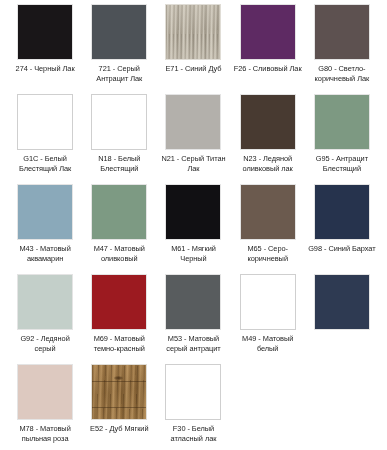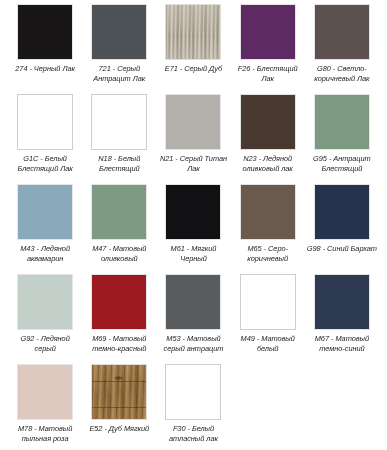--- a/index.html
+++ b/index.html
@@ -15,21 +15,20 @@
     overflow: hidden;
   }
   #swatch-grid {
     display: grid;
     grid-template-columns: repeat(5, 1fr);
     grid-template-rows: repeat(5, 90px);
     width: 387px;
     height: 450px;
     box-sizing: border-box;
     padding: 4px 8px 0 8px;
-    font-style: italic;
   }
   .swatch-cell {
     display: flex;
     flex-direction: column;
     align-items: center;
     box-sizing: border-box;
   }
   .swatch-chip {
     width: 56px;
     height: 56px;
@@ -132,25 +131,25 @@
       <div class="swatch-label">274 - Черный Лак</div>
     </div>
     <div class="swatch-cell">
       <div class="swatch-chip" style="background-color: rgb(77, 82, 87); border-color: rgb(228, 228, 228);"></div>
       <div class="swatch-label">721 - Серый Антрацит Лак</div>
     </div>
     <div class="swatch-cell">
       <div class="swatch-chip wood wood-greyoak" style="border-color: rgb(224, 221, 214);">
         <div class="grain"></div>
       </div>
-      <div class="swatch-label">E71 - Серый Дуб</div>
+      <div class="swatch-label">E71 - Синий Дуб</div>
     </div>
     <div class="swatch-cell">
       <div class="swatch-chip" style="background-color: rgb(94, 42, 99); border-color: rgb(228, 228, 228);"></div>
-      <div class="swatch-label">F26 - Блестящий Лак</div>
+      <div class="swatch-label">F26 - Сливовый Лак</div>
     </div>
     <div class="swatch-cell">
       <div class="swatch-chip" style="background-color: rgb(93, 81, 80); border-color: rgb(228, 228, 228);"></div>
       <div class="swatch-label">G80 - Светло-коричневый Лак</div>
     </div>
     <div class="swatch-cell">
       <div class="swatch-chip" style="background-color: rgb(255, 255, 255); border-color: rgb(207, 207, 207);"></div>
       <div class="swatch-label">G1C - Белый Блестящий Лак</div>
     </div>
     <div class="swatch-cell">
@@ -164,21 +163,21 @@
     <div class="swatch-cell">
       <div class="swatch-chip" style="background-color: rgb(72, 58, 49); border-color: rgb(228, 228, 228);"></div>
       <div class="swatch-label">N23 - Ледяной оливковый лак</div>
     </div>
     <div class="swatch-cell">
       <div class="swatch-chip" style="background-color: rgb(125, 153, 130); border-color: rgb(228, 228, 228);"></div>
       <div class="swatch-label">G95 - Антрацит Блестящий</div>
     </div>
     <div class="swatch-cell">
       <div class="swatch-chip" style="background-color: rgb(138, 169, 186); border-color: rgb(228, 228, 228);"></div>
-      <div class="swatch-label">M43 - Ледяной аквамарин</div>
+      <div class="swatch-label">M43 - Матовый аквамарин</div>
     </div>
     <div class="swatch-cell">
       <div class="swatch-chip" style="background-color: rgb(125, 154, 131); border-color: rgb(228, 228, 228);"></div>
       <div class="swatch-label">M47 - Матовый оливковый</div>
     </div>
     <div class="swatch-cell">
       <div class="swatch-chip" style="background-color: rgb(17, 16, 19); border-color: rgb(228, 228, 228);"></div>
       <div class="swatch-label">M61 - Мягкий Черный</div>
     </div>
     <div class="swatch-cell">
@@ -200,21 +199,20 @@
     <div class="swatch-cell">
       <div class="swatch-chip" style="background-color: rgb(88, 92, 94); border-color: rgb(228, 228, 228);"></div>
       <div class="swatch-label">M53 - Матовый серый антрацит</div>
     </div>
     <div class="swatch-cell">
       <div class="swatch-chip" style="background-color: rgb(255, 255, 255); border-color: rgb(207, 207, 207);"></div>
       <div class="swatch-label">M49 - Матовый белый</div>
     </div>
     <div class="swatch-cell">
       <div class="swatch-chip" style="background-color: rgb(46, 58, 82); border-color: rgb(228, 228, 228);"></div>
-      <div class="swatch-label">M67 - Матовый темно-синий</div>
     </div>
     <div class="swatch-cell">
       <div class="swatch-chip" style="background-color: rgb(221, 201, 192); border-color: rgb(228, 228, 228);"></div>
       <div class="swatch-label">M78 - Матовый пыльная роза</div>
     </div>
     <div class="swatch-cell">
       <div class="swatch-chip wood wood-tobacco" style="border-color: rgb(224, 221, 214);">
         <div class="grain"></div>
         <div class="knot" style="left: 22px; top: 11px;"></div>
         <div class="plank-line" style="top: 16px;"></div>

